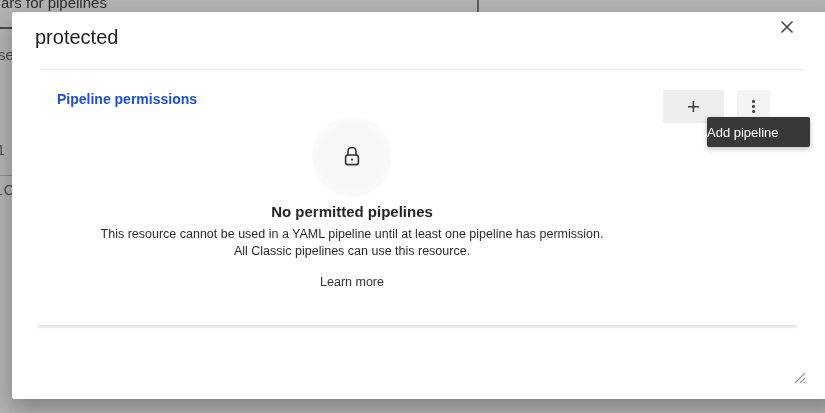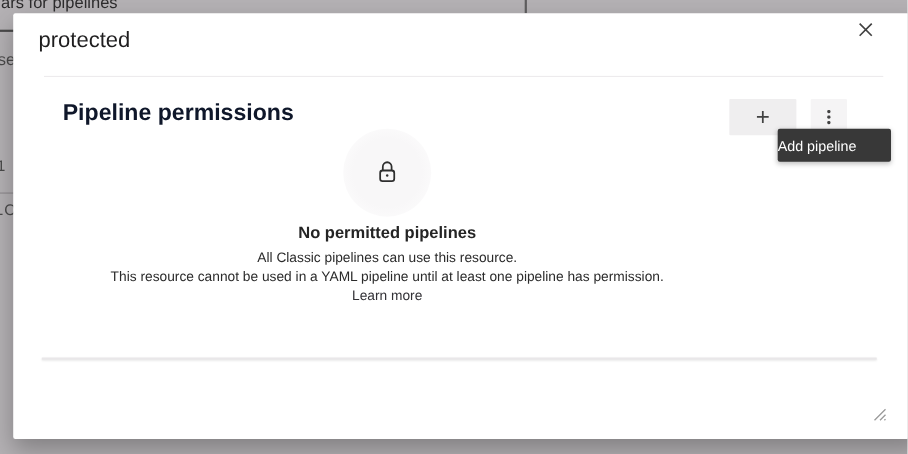--- a/index.html
+++ b/index.html
@@ -22,21 +22,21 @@
 
   
   .modal{
     left:12px;top:12px;width:799px;height:387px;background:#ffffff;
     border-radius:2px;box-shadow:0 10px 22px rgba(0,0,0,.28);padding-left:28px;
   }
   .modal-title{left:23px;top:14px;font-size:20px;color:#1f1e1f;}
   .close-btn{left:761px;top:1px;width:28px;height:28px;display:flex;align-items:center;justify-content:center;cursor:pointer;background:transparent;border:none;}
   .divider-top{left:28px;top:57px;width:763px;height:1px;background:#edebed;}
 
-  .section-heading{left:45px;top:79px;font-size:21px;font-weight:700;color:#0f172a;}
+  .section-heading{left:45px;top:79px;font-size:14px;font-weight:700;color:#1d4ed8;}
 
   .add-btn{
     left:651px;top:78px;width:61px;height:33px;background:#efeeef;border:none;cursor:pointer;
     display:flex;align-items:center;justify-content:center;
     font-size:22px;font-weight:300;color:#424242;line-height:1;border-radius:1px;
   }
   .more-btn{
     left:725px;top:78px;width:33px;height:33px;background:#f5f4f5;border:none;cursor:pointer;
     display:flex;flex-direction:column;align-items:center;justify-content:center;gap:2.5px;border-radius:1px;
   }
@@ -50,21 +50,21 @@
 
   .empty-circle{
     left:300px;top:105px;width:80px;height:80px;border-radius:50%;
     background:radial-gradient(circle, #f8f7f8 55%, rgba(248,247,248,0) 100%);
     display:flex;align-items:center;justify-content:center;
   }
 
   .empty-text{left:28px;top:191px;width:624px;text-align:center;color:#242424;}
   .empty-title{font-size:15px;font-weight:700;margin-bottom:6px;}
   .empty-line{font-size:12.5px;line-height:17px;color:#2b2b2b;}
-  .learn-more{font-size:12.5px;line-height:17px;color:#323136;text-decoration:none;display:inline-block;margin-top:1px;cursor:pointer;}
+  .learn-more{font-size:12.5px;line-height:17px;color:#323136;text-decoration:none;display:inline-block;margin-top:14px;cursor:pointer;}
 
   .divider-bottom{left:26px;top:313px;width:759px;height:2px;background:#e9e7e9;box-shadow:0 1px 2px rgba(0,0,0,.10);}
 
   .resize-grip{left:781px;top:358px;width:13px;height:13px;cursor:nwse-resize;}
 </style>
 </head>
 <body>
 
 <div class="abs bg-top-text">ars for pipelines</div>
 <div class="abs bg-underline"></div>
@@ -107,22 +107,22 @@
   <div class="abs empty-circle">
     <svg width="20" height="24" viewBox="0 0 20 24">
       <path d="M6 10 V6.5 a4 4 0 0 1 8 0 V10" stroke="#2f2f2f" stroke-width="1.6" fill="none"></path>
       <rect x="3.6" y="10" width="12.8" height="9.6" rx="2.2" stroke="#2f2f2f" stroke-width="1.6" fill="none"></rect>
       <circle cx="10" cy="14.6" r="1.1" fill="#2f2f2f"></circle>
     </svg>
   </div>
 
   <div class="abs empty-text">
     <div class="empty-title">No permitted pipelines</div>
+    <div class="empty-line">This resource cannot be used in a YAML pipeline until at least one pipeline has permission.</div>
     <div class="empty-line">All Classic pipelines can use this resource.</div>
-    <div class="empty-line">This resource cannot be used in a YAML pipeline until at least one pipeline has permission.</div>
     <a class="learn-more">Learn more</a>
   </div>
 
   <div class="abs divider-bottom"></div>
 
   <div class="abs resize-grip">
     <svg width="13" height="13" viewBox="0 0 13 13">
       <path d="M2 12 L12 2 M7 12 L12 7 M11 12 L12 11" stroke="#9a9a9a" stroke-width="1.2" fill="none"></path>
     </svg>
   </div>

